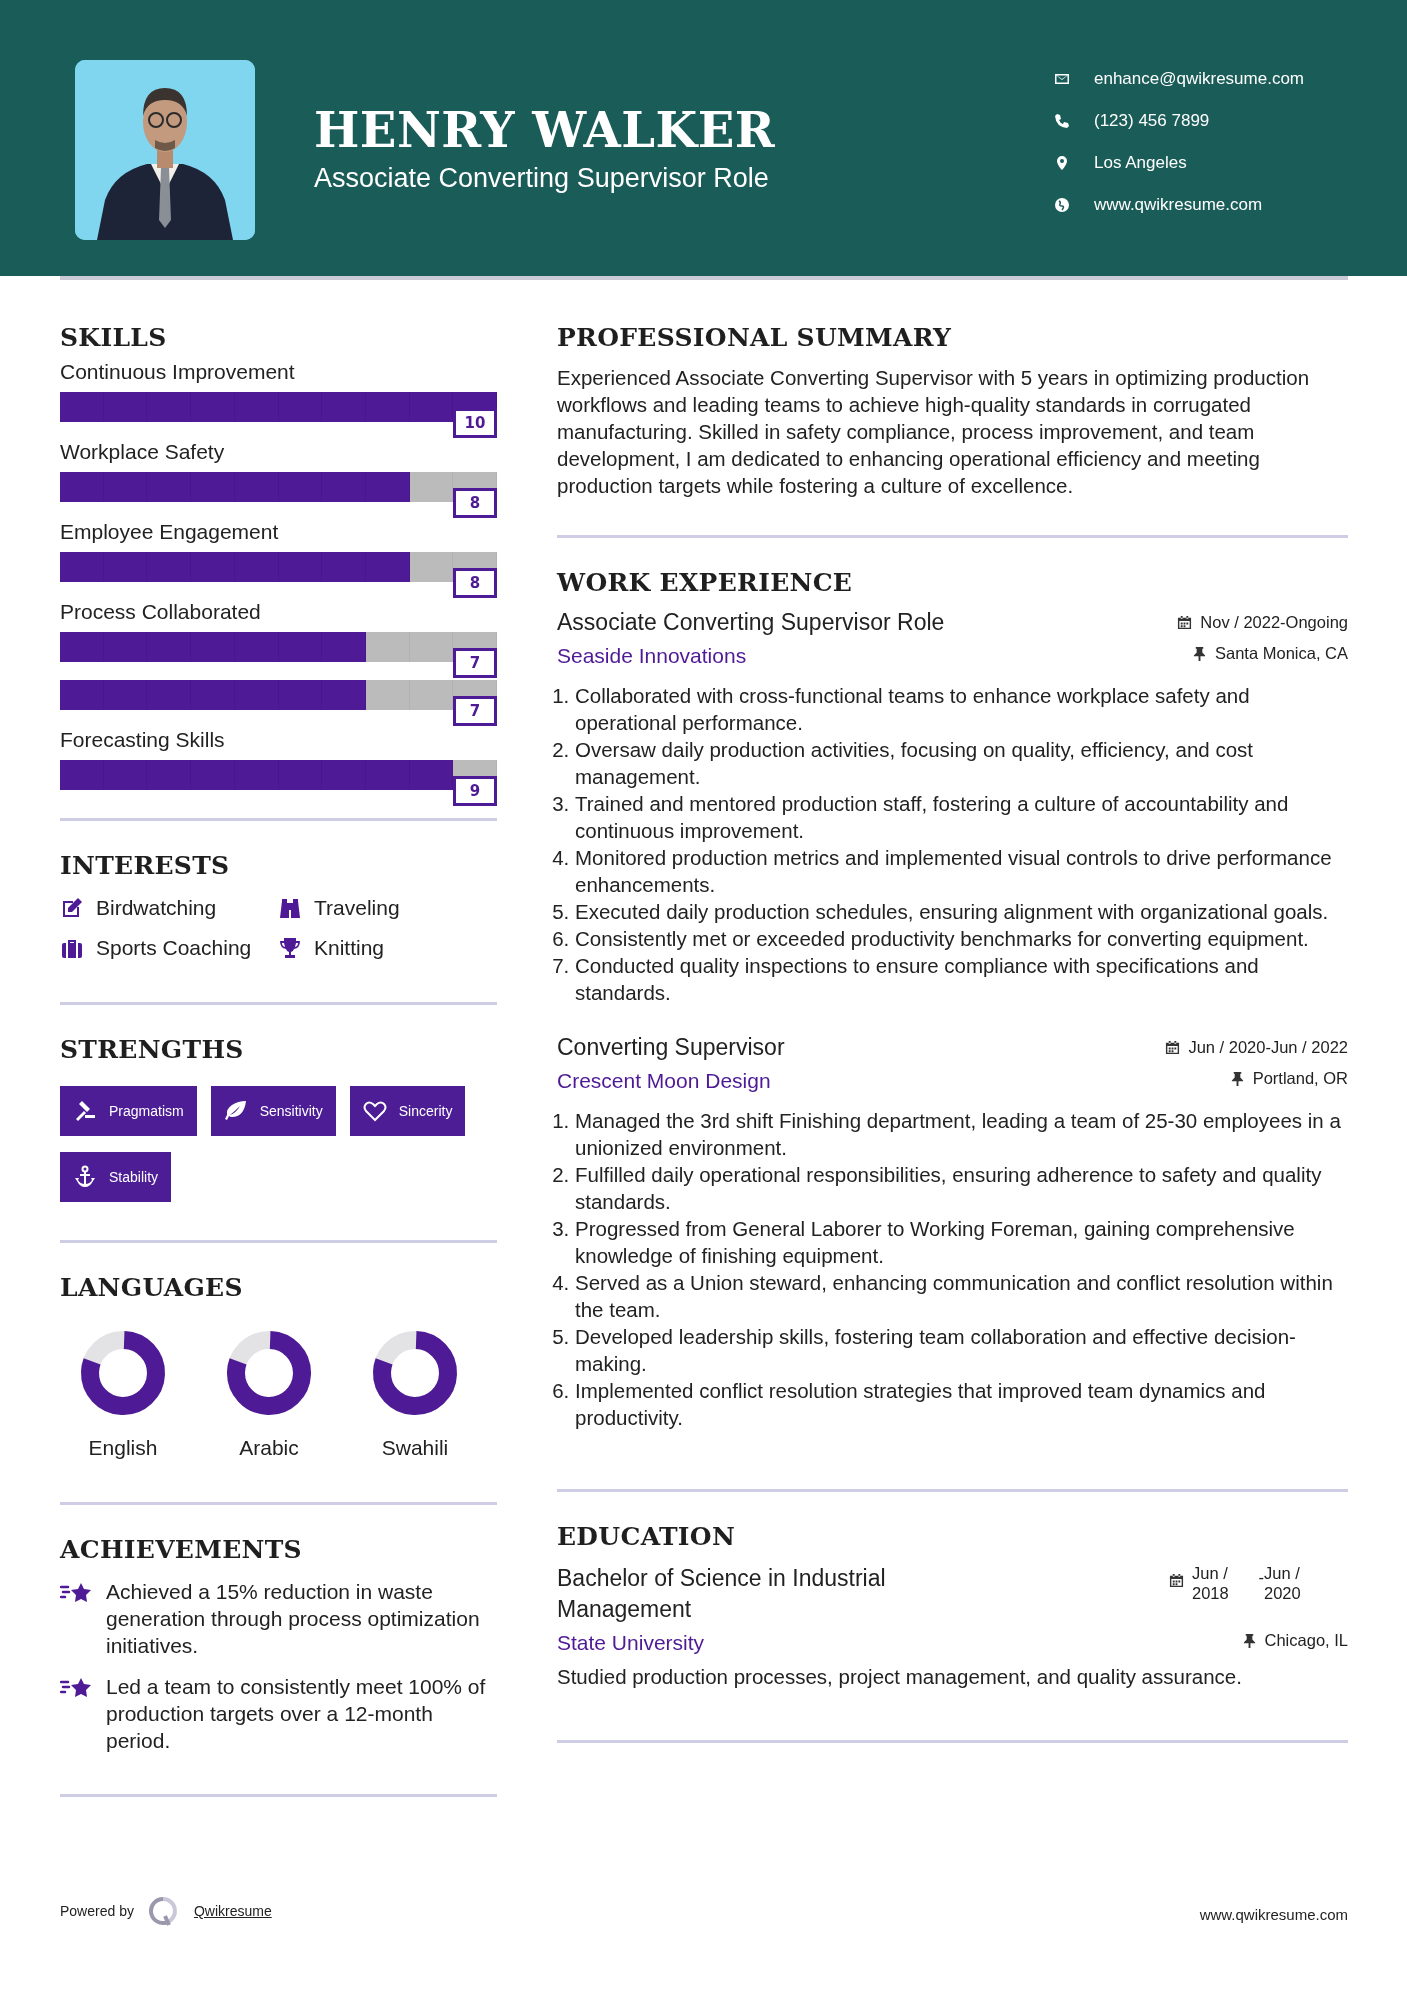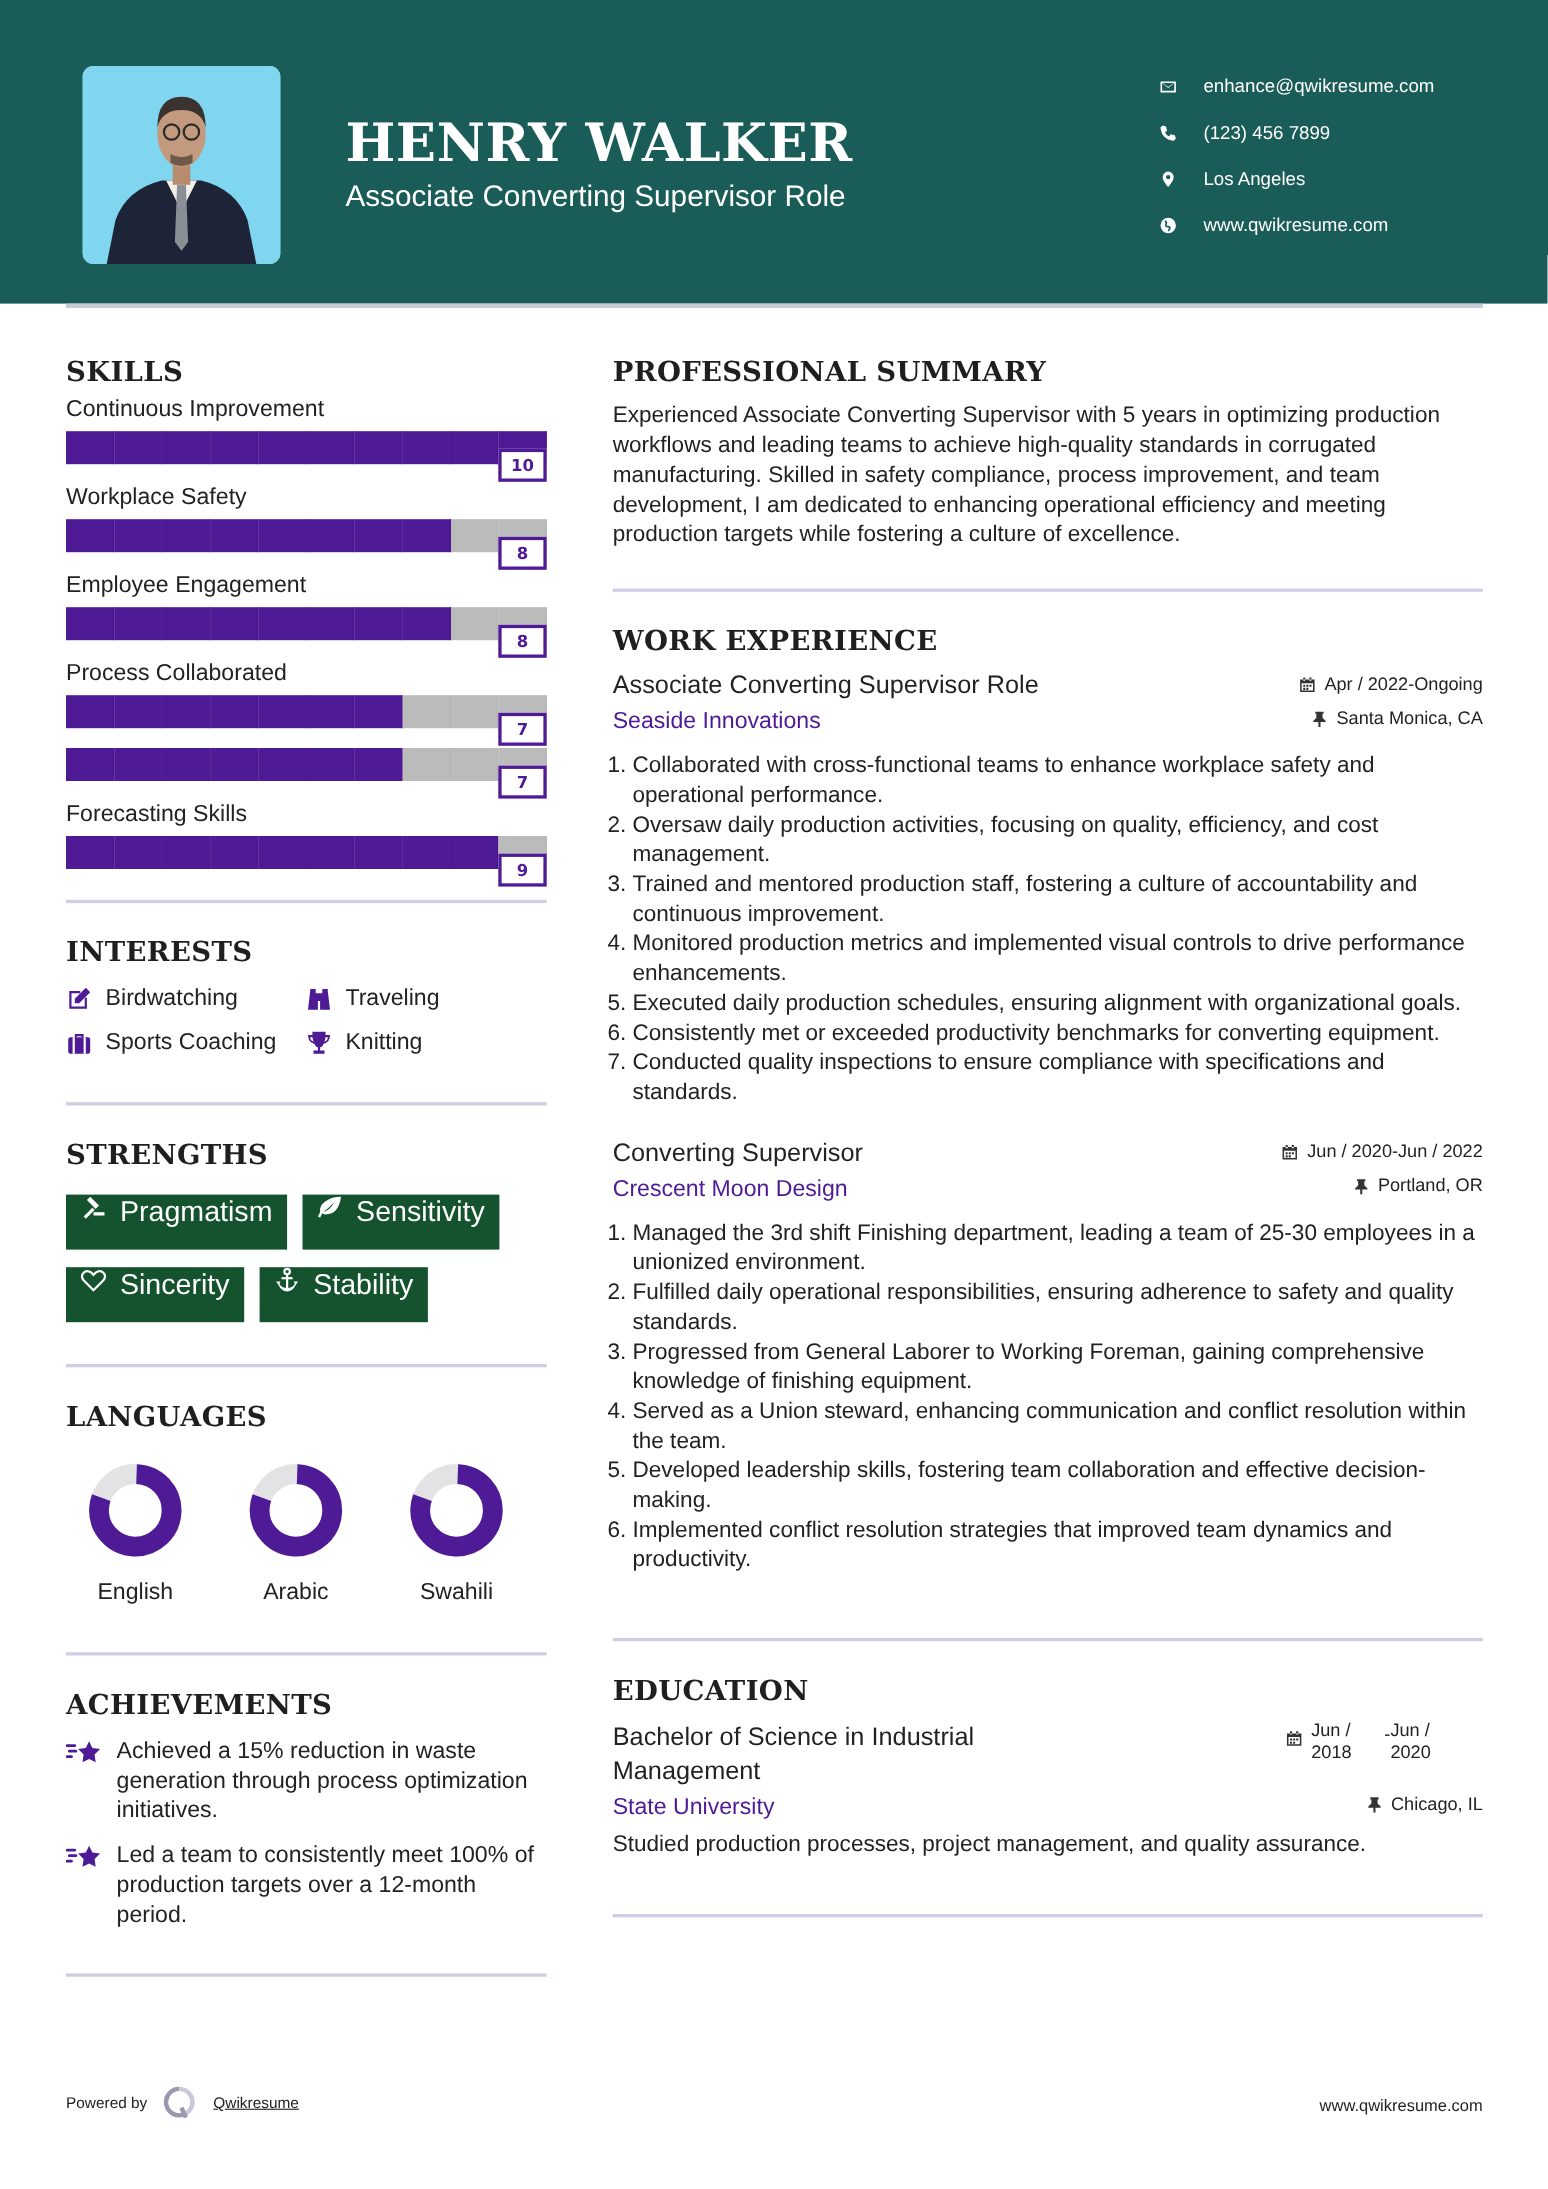--- a/index.html
+++ b/index.html
@@ -25,21 +25,21 @@
   .skill-bar { position: relative; height: 30px; margin-bottom: 18px; display: flex; }
   .skill-bar .seg { flex: 1; height: 30px; background: #bbbbbb; border-right: 1px solid #b2b2b2; }
   .skill-bar .seg.on { background: #4e1a96; border-right: 1px solid #4a1690; }
   .skill-bar .score { position: absolute; right: 0; top: 16px; width: 44px; height: 30px; border: 3px solid #4e1a96; background: #fff; color: #4e1a96; font-weight: bold; font-size: 15px; display: flex; align-items: center; justify-content: center; font-family: "DejaVu Sans", sans-serif; }
 
   .interests { display: grid; grid-template-columns: 218px 200px; row-gap: 16px; margin-top: 16px; }
   .interest { display: flex; align-items: center; font-size: 21px; color: #222; }
   .interest svg { width: 24px; height: 24px; fill: #4e1a96; margin-right: 12px; flex-shrink: 0; }
 
   .strengths { display: flex; flex-wrap: wrap; gap: 16px 14px; margin-top: 22px; }
-  .badge { background: #14532d; color: #fff; font-size: 26px; height: 50px; padding: 0 13px; display: flex; align-items: flex-start; }
+  .badge { background: #4c1d95; color: #fff; font-size: 14px; height: 50px; padding: 0 13px; display: flex; align-items: center; }
   .badge svg { width: 24px; height: 24px; fill: #fff; margin-right: 12px; }
 
   .langs { display: flex; gap: 50px; margin-top: 26px; padding-left: 15px; }
   .lang { width: 96px; display: flex; flex-direction: column; align-items: center; }
   .lang svg { width: 90px; height: 90px; }
   .lang-name { font-size: 21px; margin-top: 18px; color: #222; }
 
   .ach { display: flex; margin-top: 14px; }
   .ach svg { width: 34px; height: 28px; flex-shrink: 0; margin-right: 12px; margin-top: 2px; }
   .ach-text { font-size: 21px; line-height: 27px; color: #222; }
@@ -333,21 +333,21 @@
   <div class="section-title" style="margin-top:30px;">WORK EXPERIENCE</div>
 
   <div style="margin-top:12px;">
     <div class="job-head">
       <div class="job-title">Associate Converting Supervisor Role</div>
       <div class="meta" style="margin-top:4px;">
         <svg viewBox="0 0 16 16">
             <path d="M1 3h14v12H1zM2.5 6.5v7h11v-7z M4 1h2v3H4zM10 1h2v3h-2z" fill-rule="evenodd"></path>
             <path d="M4 8h2v2H4zM7 8h2v2H7zM10 8h2v2h-2zM4 11h2v2H4zM7 11h2v2H7z"></path>
           </svg>
-        <span>Apr / 2022-Ongoing</span>
+        <span>Nov / 2022-Ongoing</span>
       </div>
     </div>
     <div class="job-head" style="margin-top:8px;">
       <div class="company">Seaside Innovations</div>
       <div class="meta">
         <svg viewBox="0 0 16 16">
             <path d="M4 1h8v2h-1v4l3 3v1H9v5H7v-5H2v-1l3-3V3H4z"></path>
           </svg>
         <span>Santa Monica, CA</span>
       </div>

